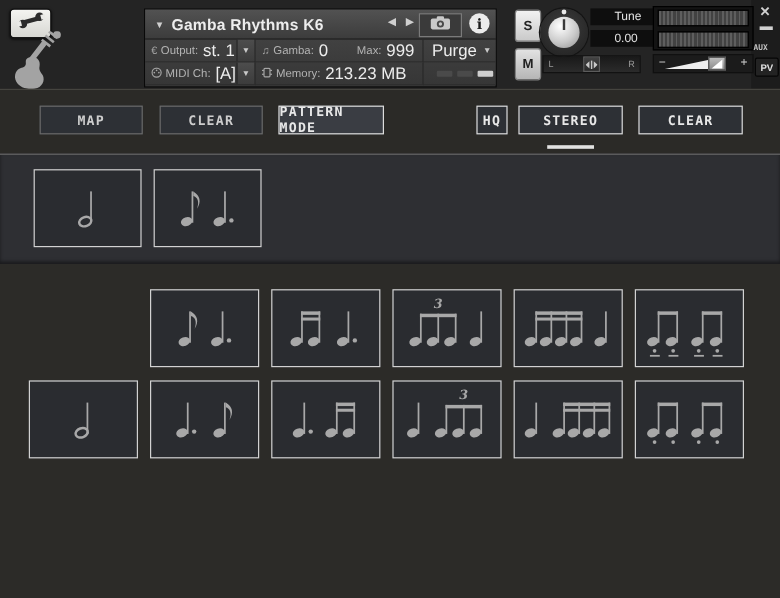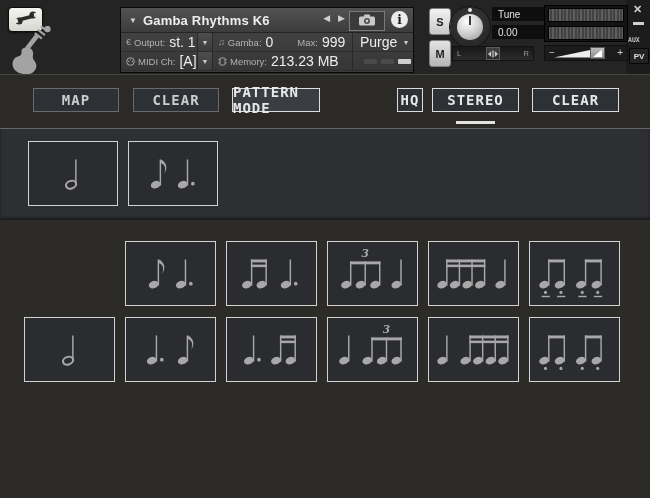--- a/index.html
+++ b/index.html
@@ -43,21 +43,21 @@
       color:#222;font-size:11px;font-weight:bold;display:flex;align-items:center;justify-content:center;cursor:pointer;}
   #solo-btn{left:429px;top:8px;background:linear-gradient(#f2f2f2,#c9c9c9);}
   #mute-btn{left:429px;top:40px;background:linear-gradient(#e3e3e3,#b5b5b5);}
   .knob{position:absolute;left:450px;top:7px;width:40px;height:40px;border-radius:50%;
       background:radial-gradient(circle at 50% 40%,#3e3e3e,#1f1f1f);box-shadow:0 0 0 1px #141414;cursor:pointer;}
   .knob-dot{position:absolute;left:18px;top:1px;width:4px;height:4px;border-radius:50%;background:#e9e9e9;}
   .knob-ball{position:absolute;left:7px;top:7px;width:26px;height:26px;border-radius:50%;
       background:radial-gradient(circle at 38% 30%,#ffffff,#cacaca 55%,#8f8f8f);}
   .knob-pointer{position:absolute;left:19px;top:9px;width:2px;height:9px;background:#3a3a3a;}
   .tune-box{position:absolute;left:492px;width:46px;height:14px;background:#0e0e0e;
-      color:#e4e4e4;font-size:10px;display:flex;align-items:center;padding-left:6px;}
+      color:#e4e4e4;font-size:10px;display:flex;align-items:center;padding-left:20px;}
   #tune-label{top:7px;} #tune-value{top:25px;}
   .pan{position:absolute;left:452px;top:46px;width:80px;height:13px;background:linear-gradient(#191919,#2b2b2b);
       border:1px solid #121212;}
   .pan-l,.pan-r{position:absolute;top:2px;font-size:7.5px;color:#9a9a9a;}
   .pan-l{left:4px;} .pan-r{right:4px;}
   .pan-handle{position:absolute;left:33px;top:0;width:14px;height:13px;background:linear-gradient(#424242,#2b2b2b);
       border:1px solid #5c5c5c;box-sizing:border-box;display:flex;align-items:center;justify-content:center;cursor:ew-resize;}
   .meters{position:absolute;left:544px;top:5px;width:82px;height:35px;background:#131313;border:1px solid #000;
       display:flex;flex-direction:column;justify-content:center;gap:4px;align-items:center;}
   .meter-bar{width:74px;height:12px;border:1px solid #000;
@@ -69,21 +69,21 @@
       background:linear-gradient(#bdbdbd,#8b8b8b);border:1px solid #5a5a5a;box-sizing:border-box;cursor:ew-resize;}
   .rail-x{position:absolute;left:633px;top:3px;color:#d0d0d0;font-size:11px;font-weight:bold;cursor:pointer;}
   .rail-min{position:absolute;left:633px;top:22px;width:11px;height:3px;background:#d0d0d0;cursor:pointer;}
   .rail-aux{position:absolute;left:628px;top:36px;color:#c2c2c2;font-size:6.5px;font-weight:bold;
       font-family:"DejaVu Sans Mono",monospace;cursor:pointer;}
   .rail-pv{position:absolute;left:629px;top:48px;width:18px;height:14px;background:#232323;border:1px solid #060606;
       border-radius:2px;color:#e0e0e0;font-size:8px;font-weight:bold;display:flex;align-items:center;justify-content:center;cursor:pointer;}
   
   .toolbar{position:absolute;left:0;top:74px;width:650px;height:54px;background:#2b2a27;border-top:1px solid #45443f;box-sizing:border-box;}
   .tbtn{position:absolute;top:13px;height:24px;box-sizing:border-box;background:#2d3035;
-      color:#cdcdcd;font-family:"DejaVu Sans Mono",monospace;font-size:14px;font-weight:bold;letter-spacing:1px;
+      color:#cdcdcd;font-family:"DejaVu Sans Mono",monospace;font-size:11px;font-weight:bold;letter-spacing:1px;
       display:flex;align-items:center;justify-content:center;cursor:pointer;border:1px solid #6a6a6a;}
   .tbtn.bright{border:1.5px solid #dcdcdc;color:#e8e8e8;}
   #btn-map{left:33px;width:86px;} #btn-clear{left:133px;width:86px;}
   #btn-pattern-mode{left:232px;width:88px;background:#3a3d43;}
   #btn-hq{left:397px;width:26px;} #btn-stereo{left:432px;width:87px;} #btn-legato{left:532px;width:87px;}
   .stereo-underline{position:absolute;left:456px;top:46px;width:39px;height:3px;background:#e2e2e2;}
   
   .strip{position:absolute;left:0;top:128px;width:650px;height:91px;background:#2e2f33;
       border-top:1px solid #666;border-bottom:1px solid #5a5a5a;box-sizing:content-box;
       box-shadow:0 -2px 3px rgba(0,0,0,.45) inset;}

